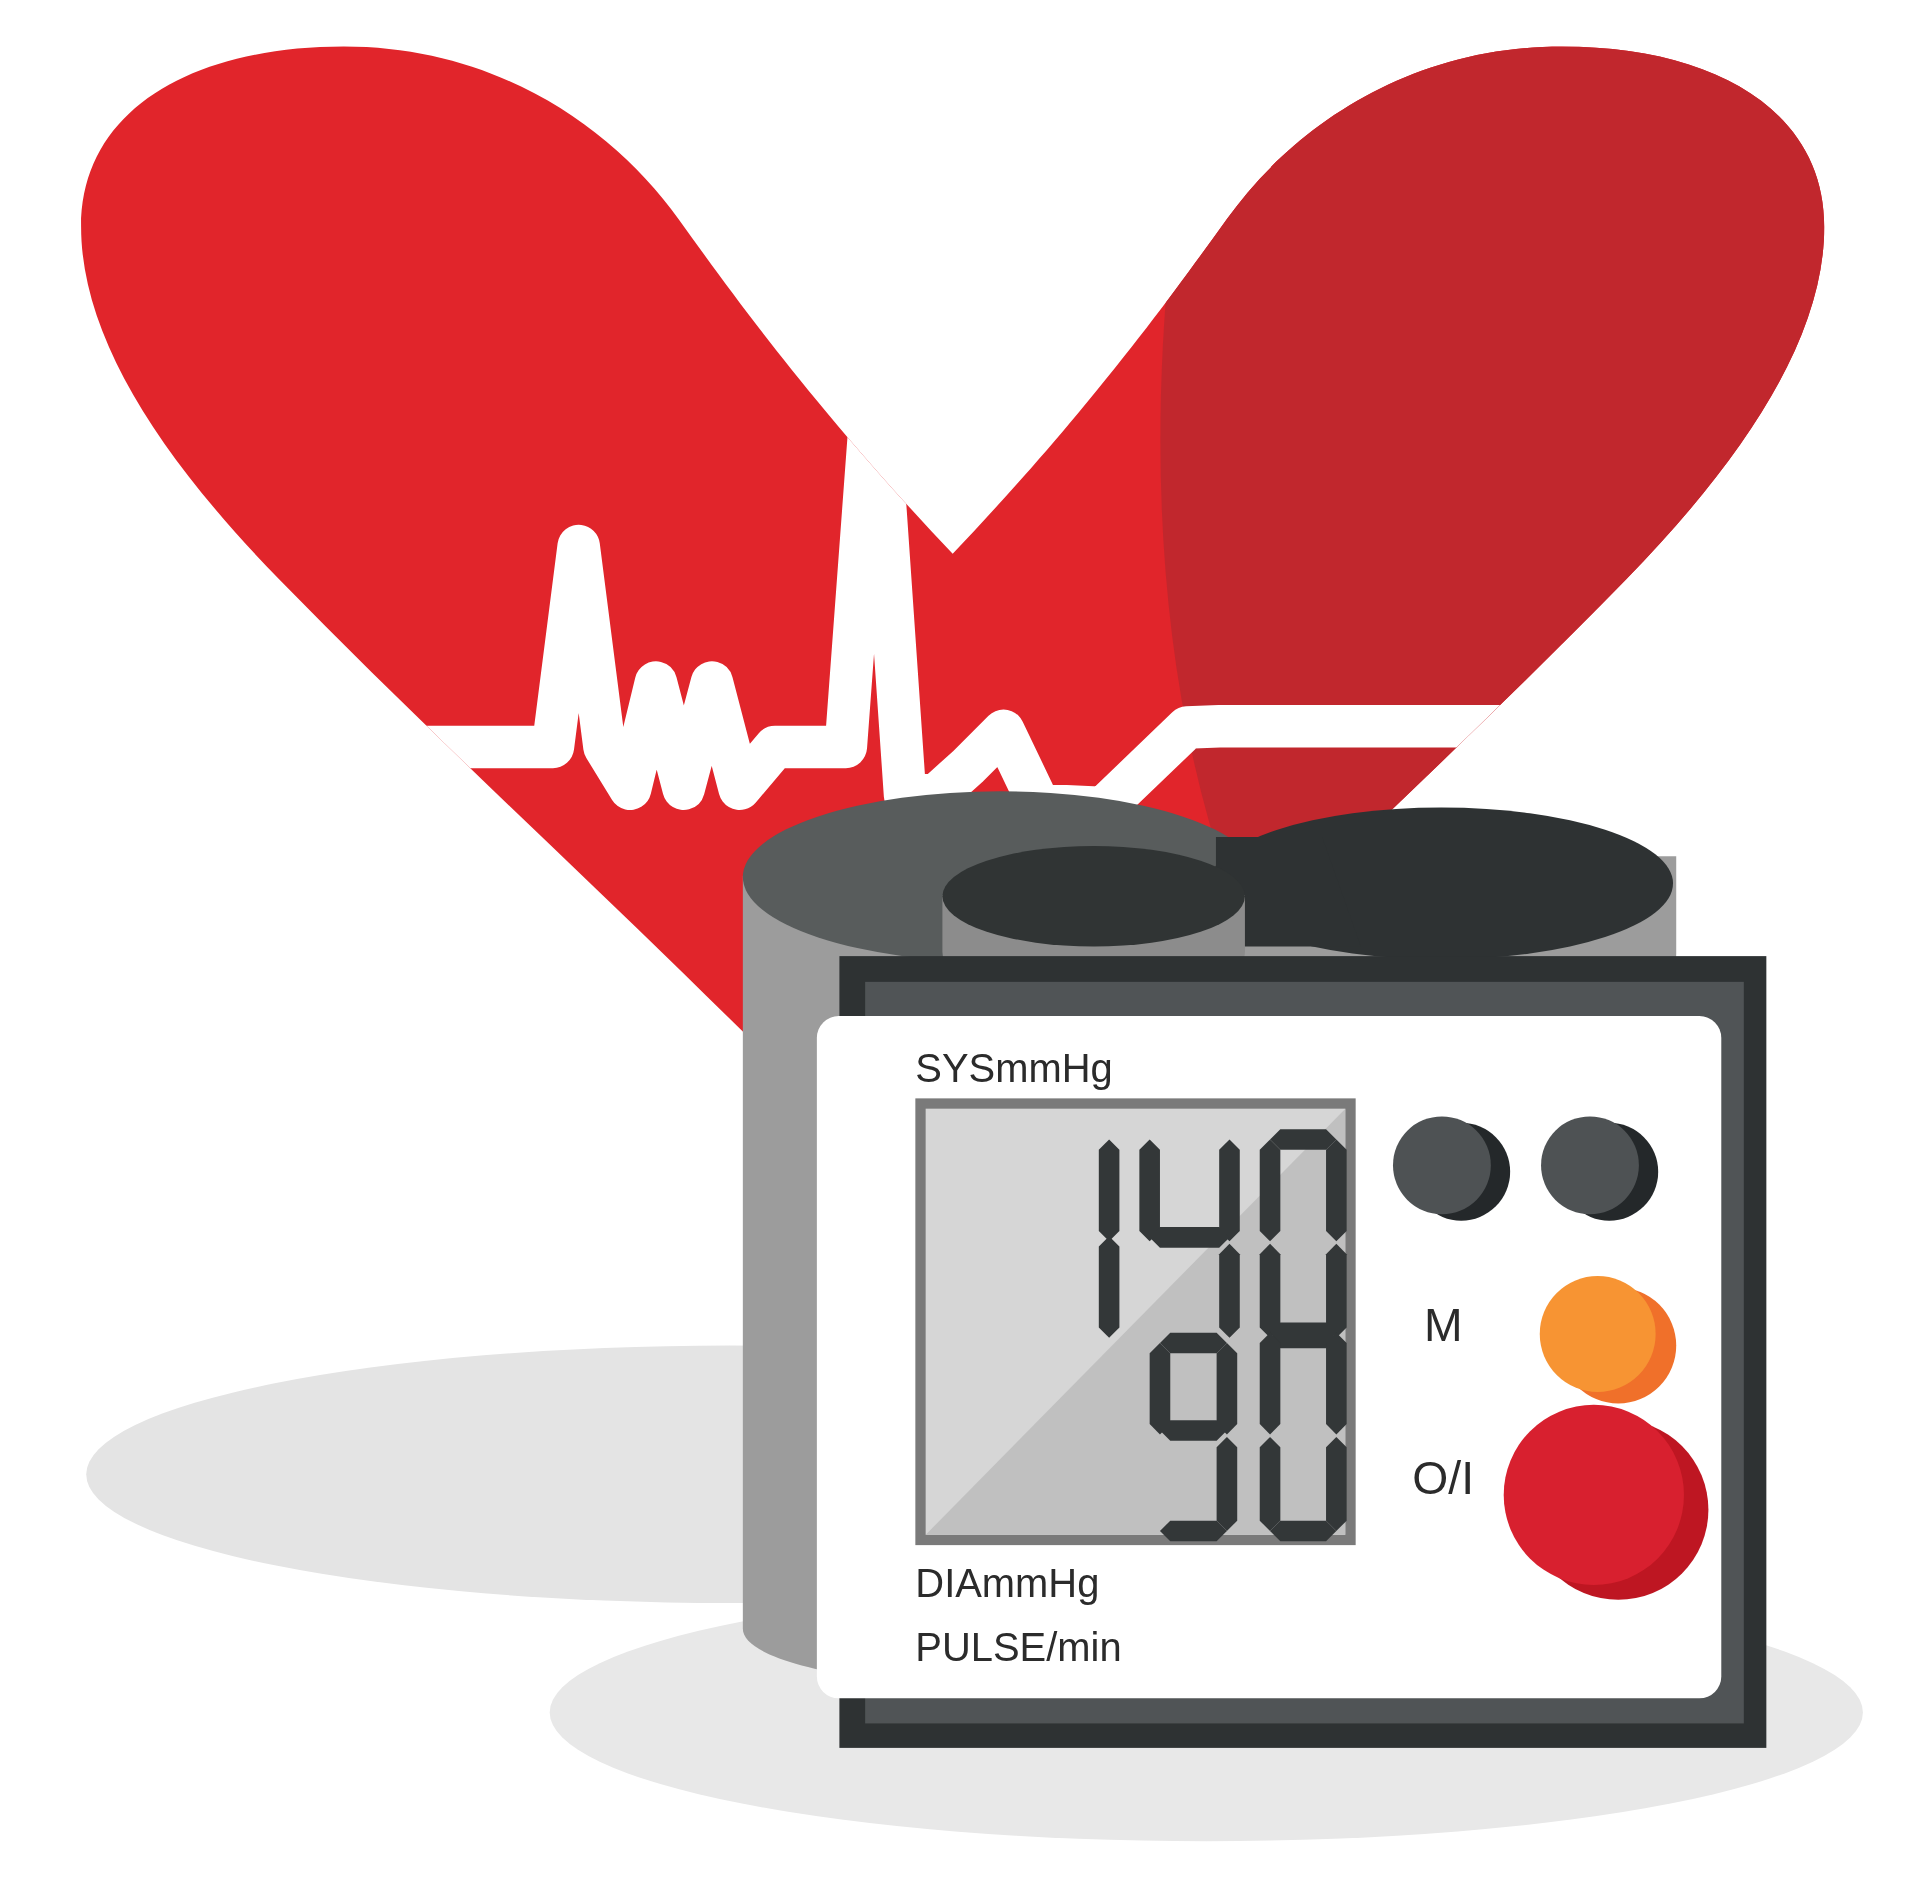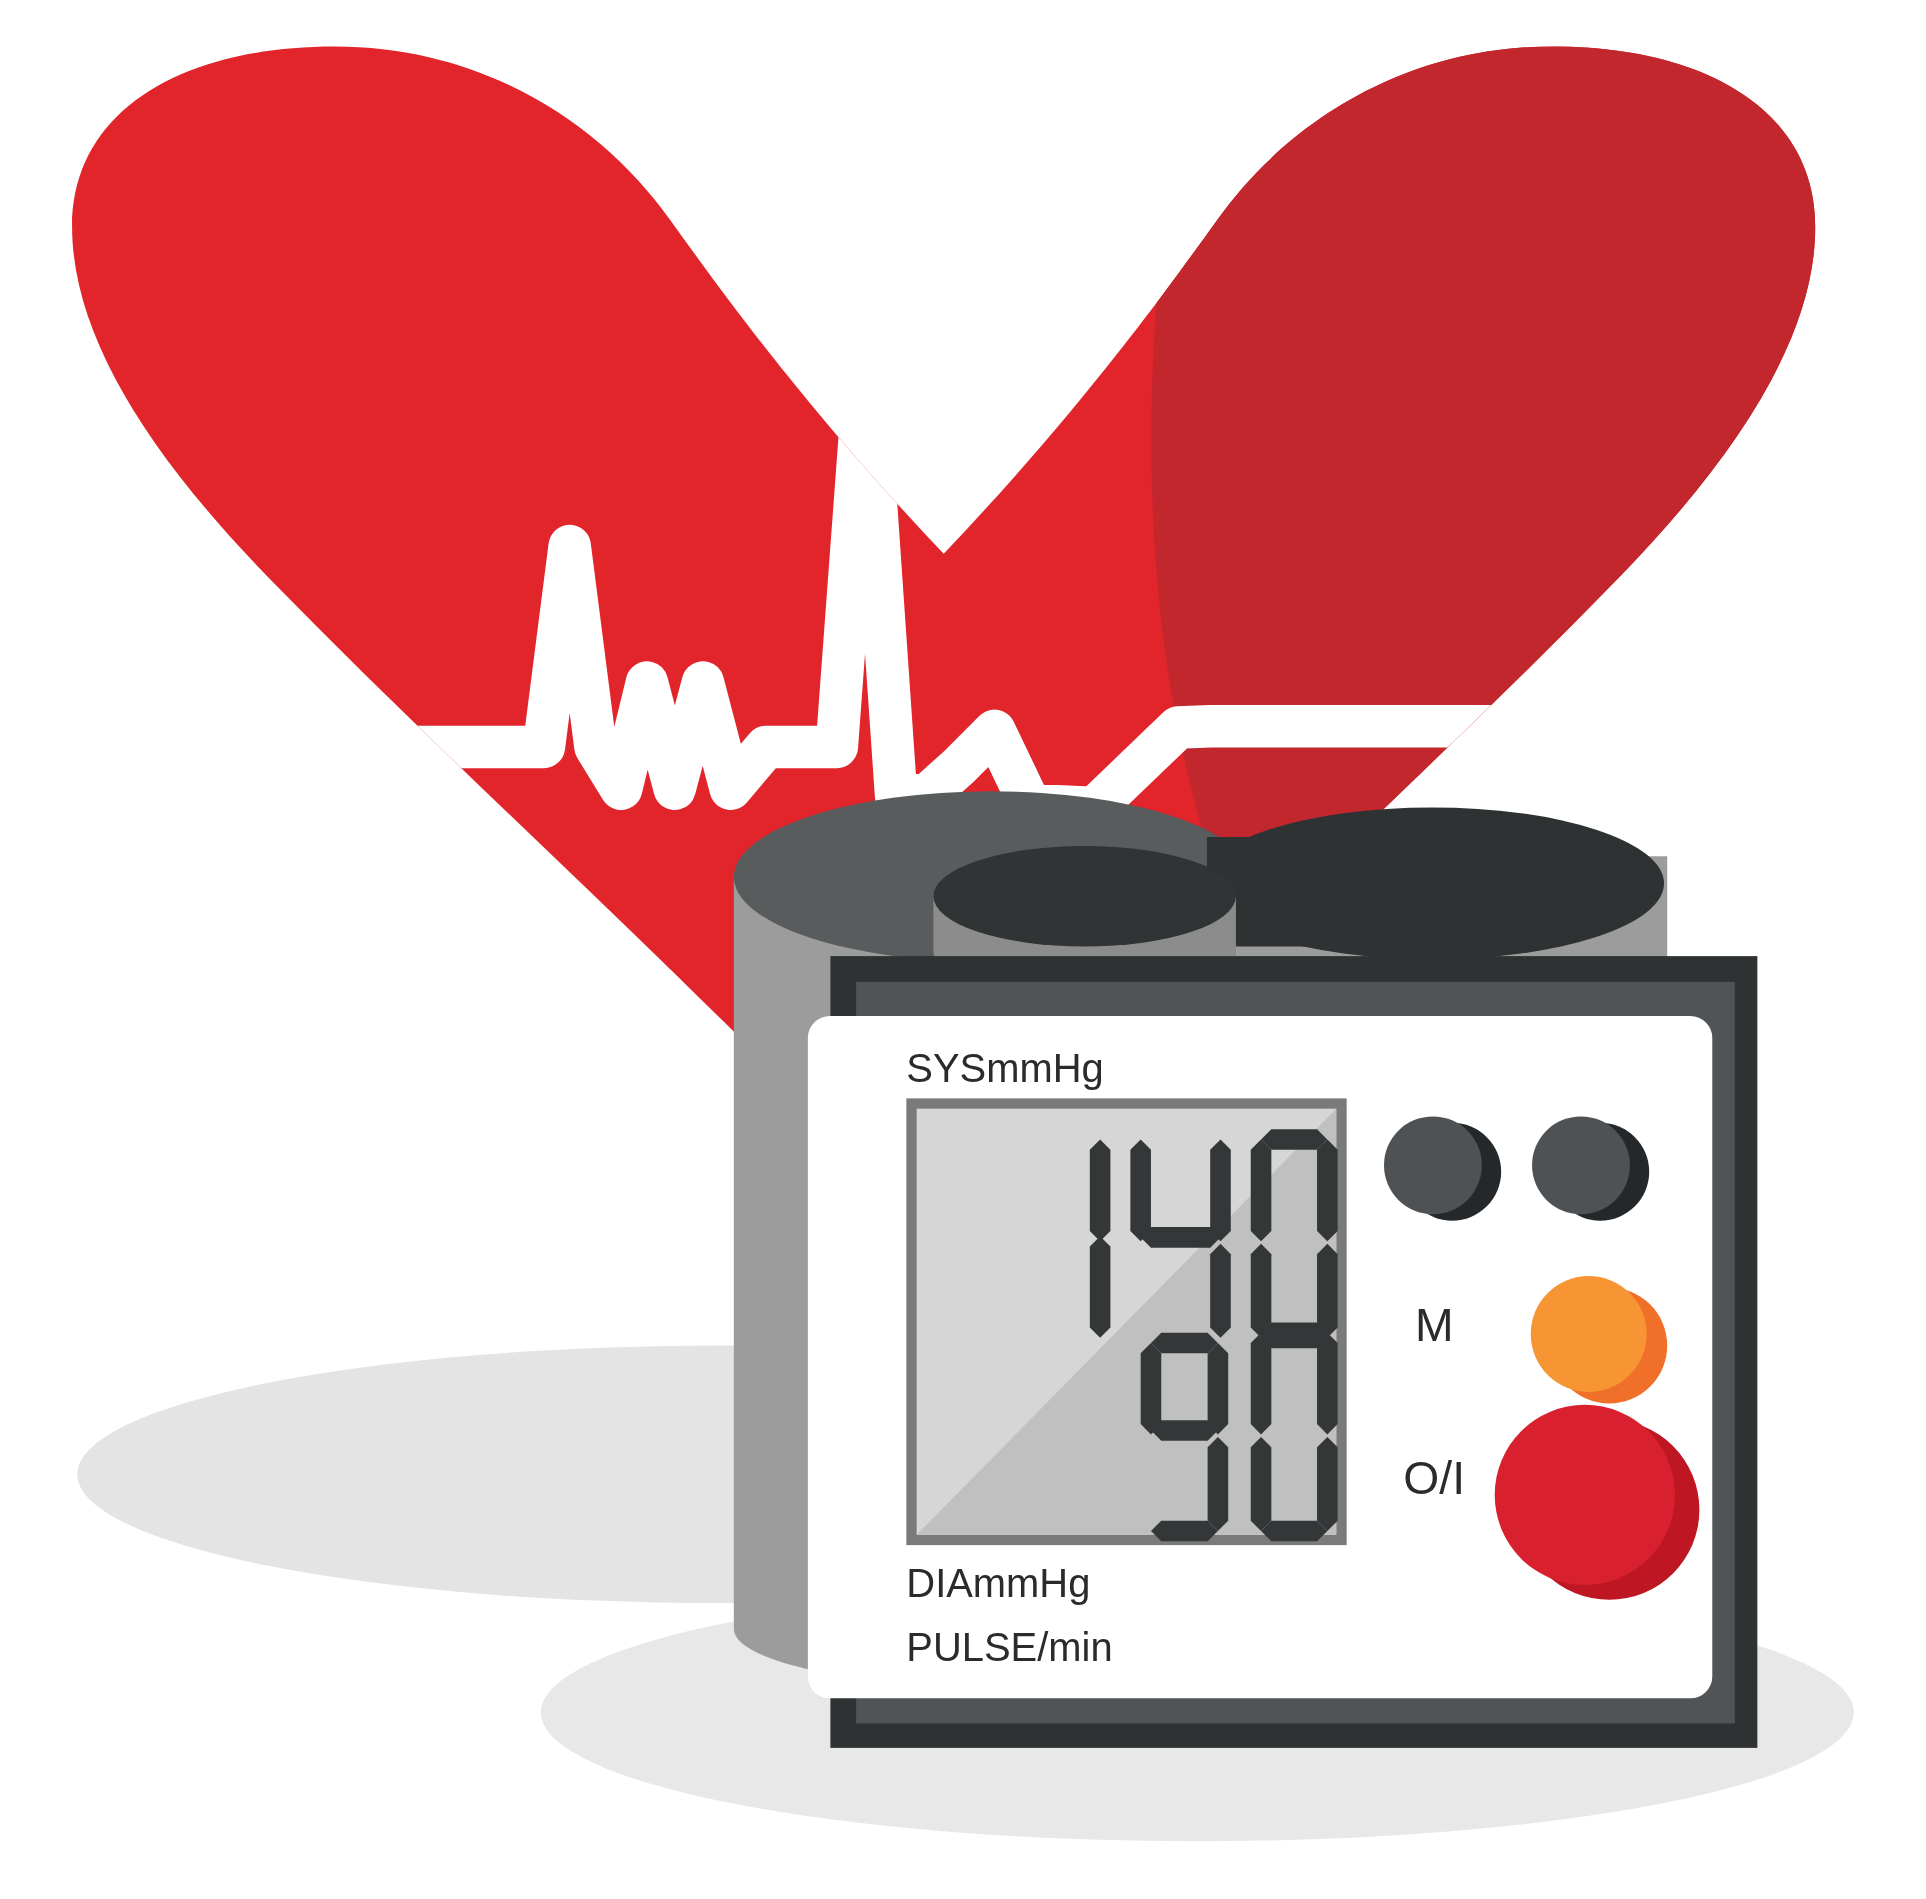--- a/index.html
+++ b/index.html
@@ -2,21 +2,21 @@
 <html style="font-size:10.3px"><head>
 <meta charset="utf-8">
 <style>
   html,body{margin:0;padding:0;background:#ffffff;}
   body{
     width:1926px;height:1900px;
     font-family:"Liberation Sans", sans-serif;
     overflow:hidden;
     position:relative;
   }
-  #stage{position:absolute;left:0;top:0;width:1524px;height:1900px;}
+  #stage{position:absolute;left:9px;top:0;width:1524px;height:1900px;}
   svg{display:block;}
   .lbl{font-family:"Liberation Sans", sans-serif;fill:#2b2b2b;}
 </style>
 </head>
 <body>
 
 <div id="stage">
 <svg width="1926" height="1900" viewBox="0 0 2992 2951" xmlns="http://www.w3.org/2000/svg">
 
   <defs>

